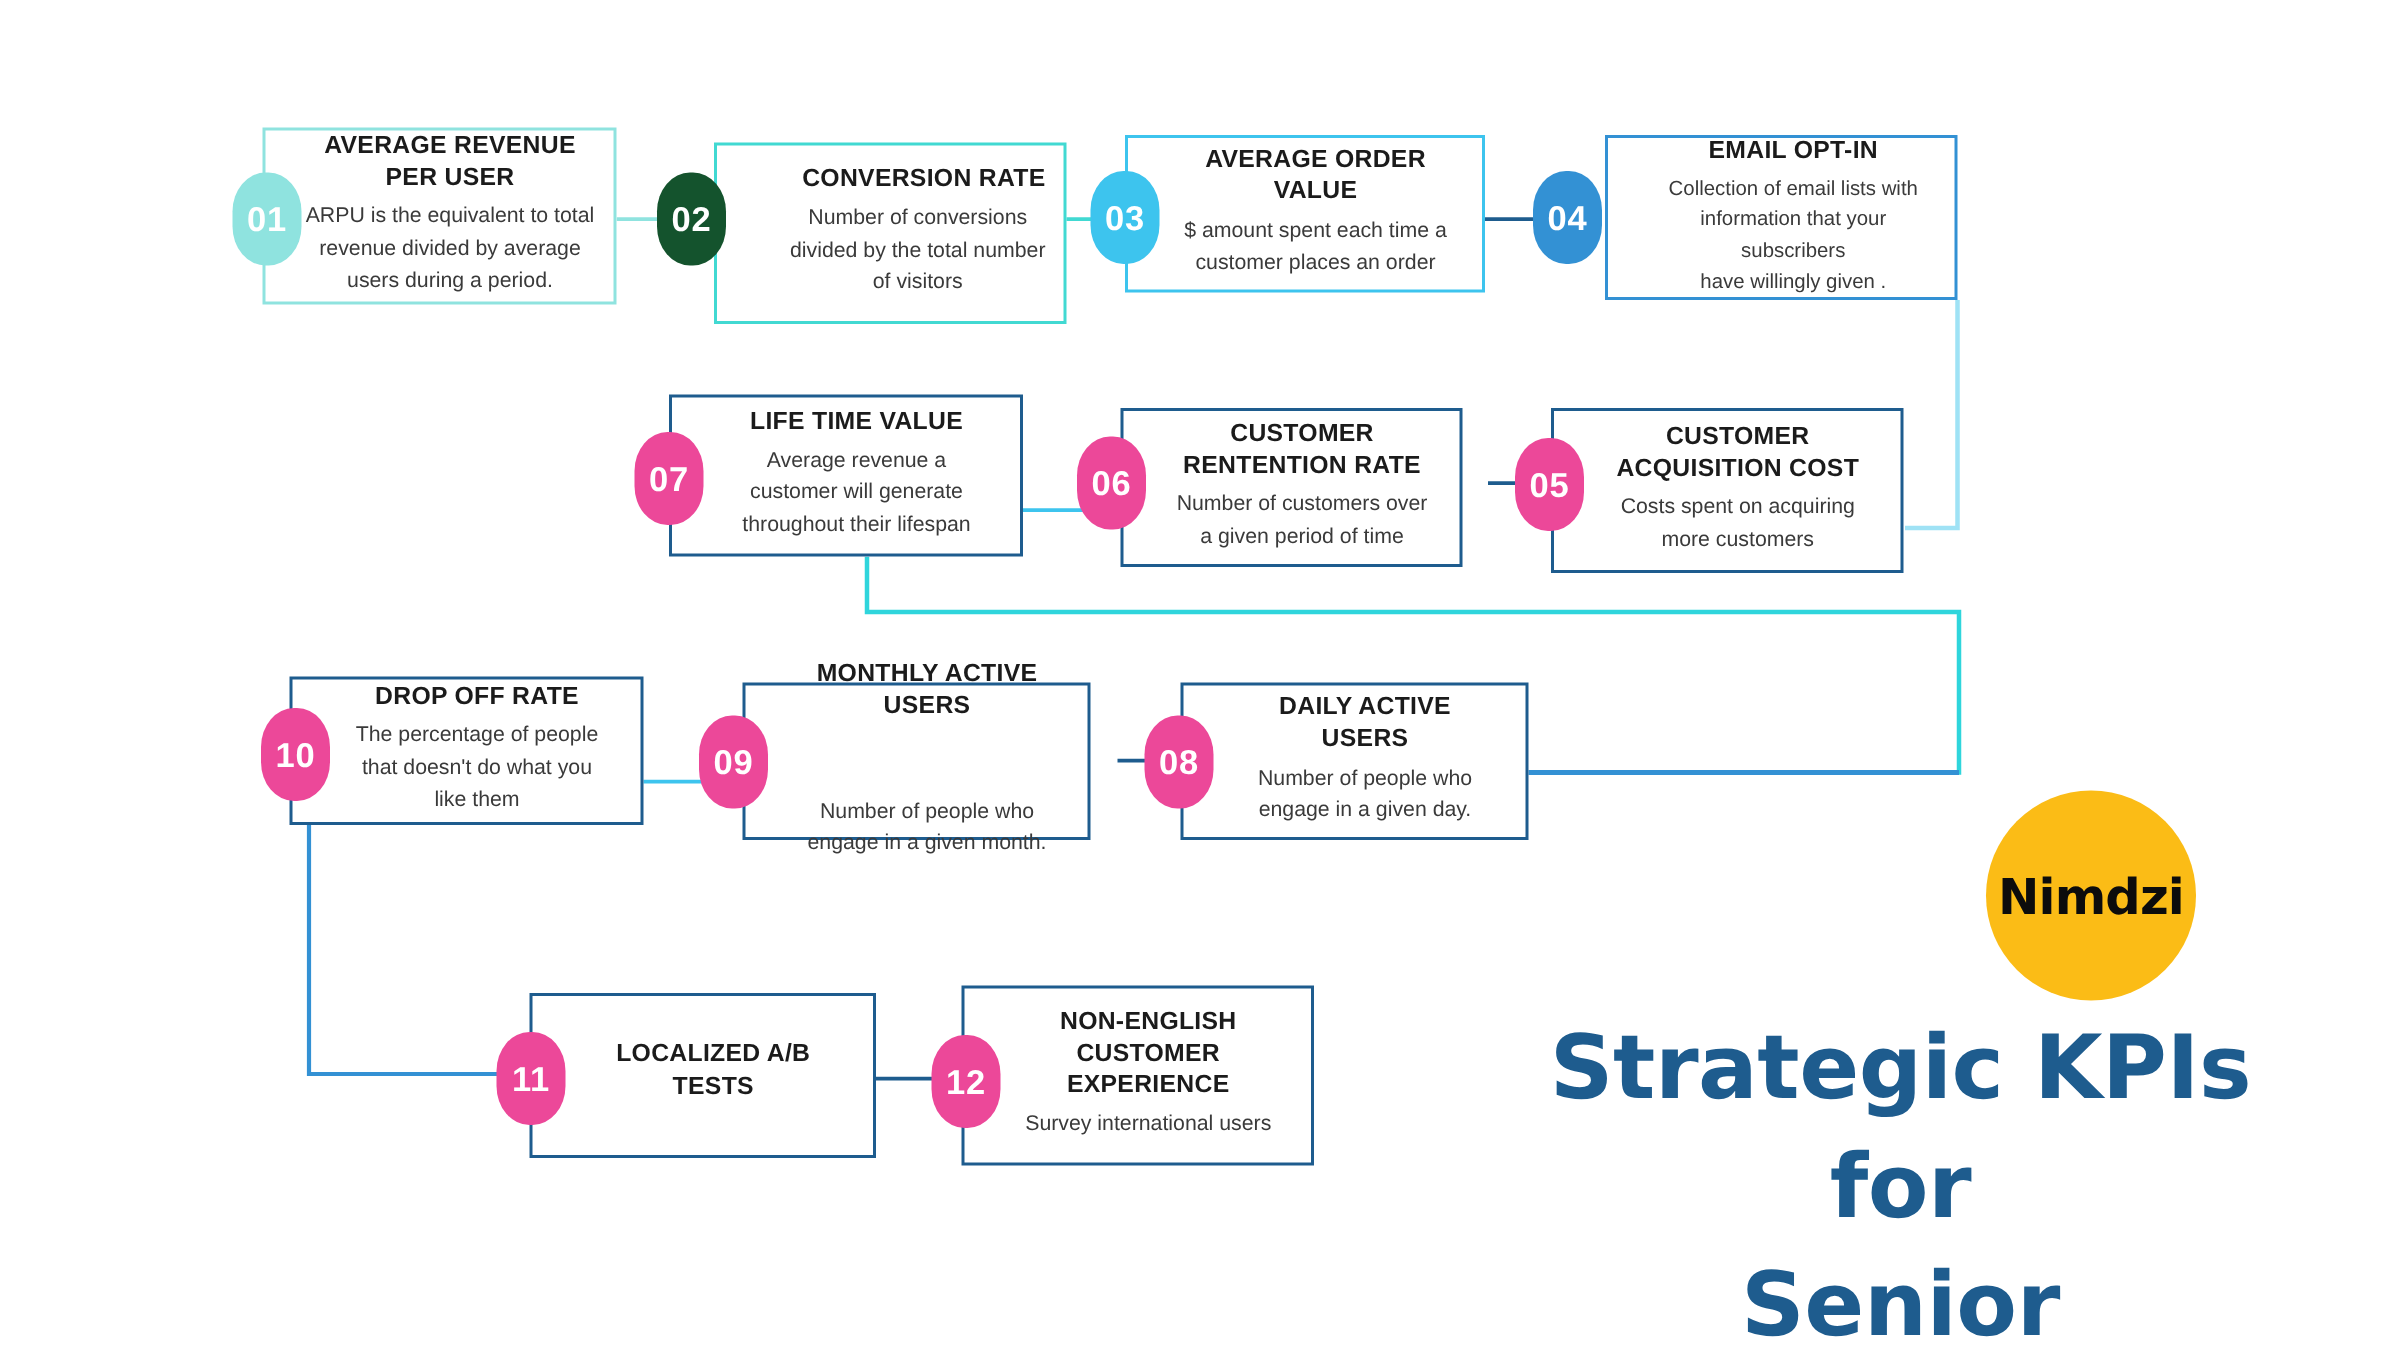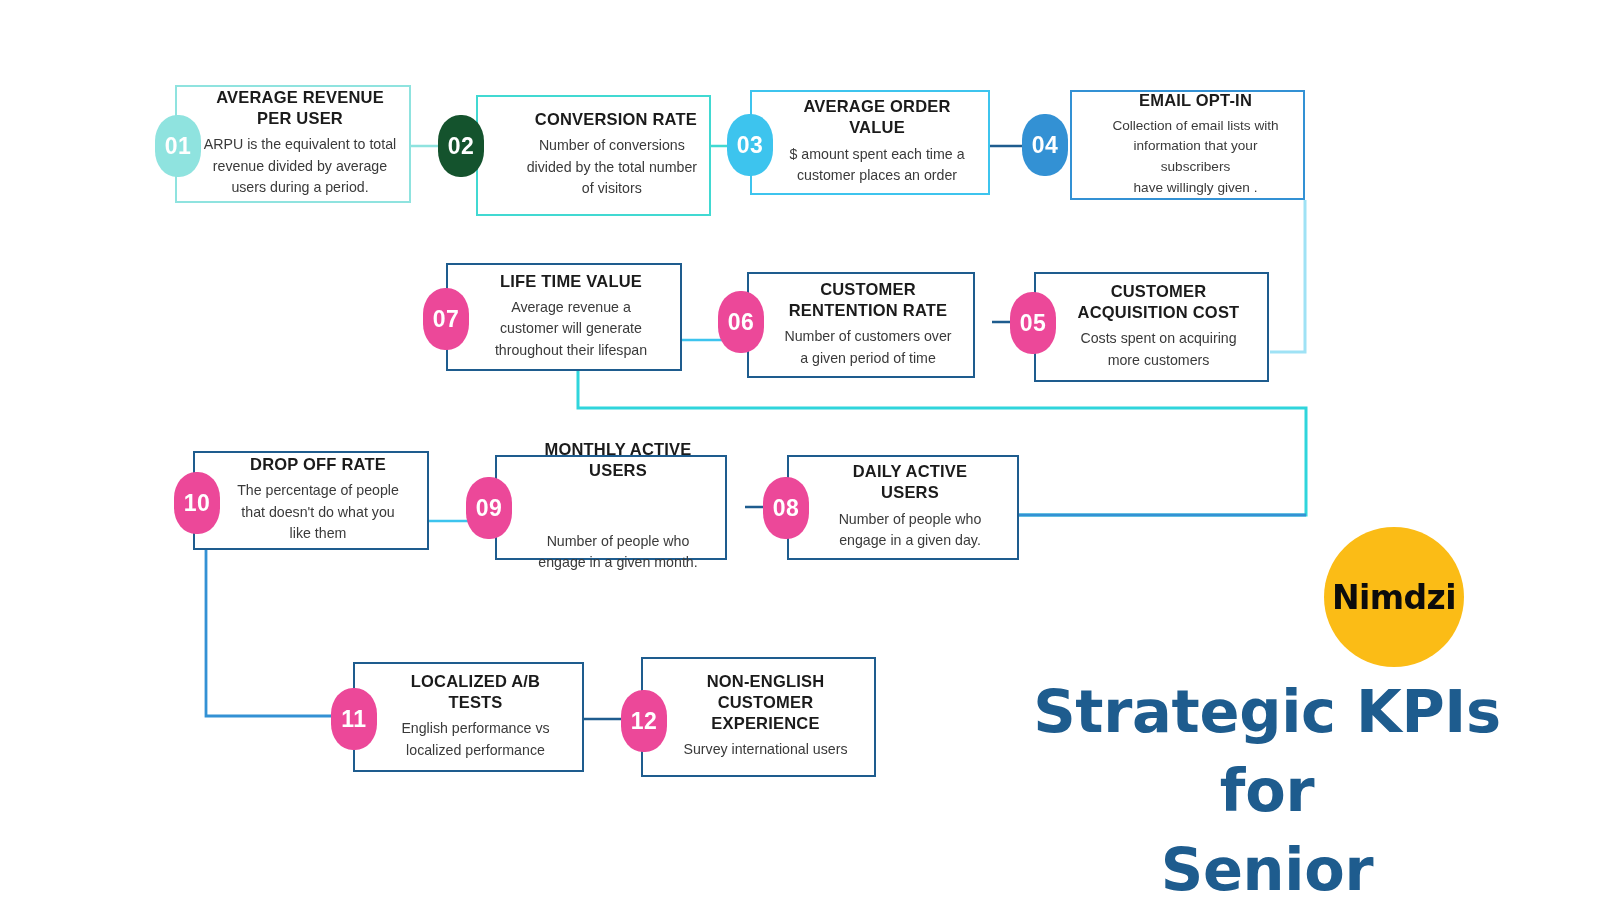--- a/index.html
+++ b/index.html
@@ -185,22 +185,20 @@
     <div class="title">DAILY ACTIVE
 USERS</div>
     <div class="desc">Number of people who
 engage in a given day.</div>
   </div>
   <div class="badge b-navy oval" style="left:763px;top:477px;">08</div>
 
   <div class="card acc-navy" style="left:353px;top:662px;width:231px;height:110px;">
     <div class="title">LOCALIZED A/B
 TESTS</div>
-    <div class="desc">English performance vs
-localized performance</div>
   </div>
   <div class="badge b-navy oval" style="left:331px;top:688px;">11</div>
 
   <div class="card acc-navy" style="left:641px;top:657px;width:235px;height:120px;">
     <div class="title">NON-ENGLISH
 CUSTOMER
 EXPERIENCE</div>
     <div class="desc">Survey international users</div>
   </div>
   <div class="badge b-navy oval" style="left:621px;top:690px;">12</div>

